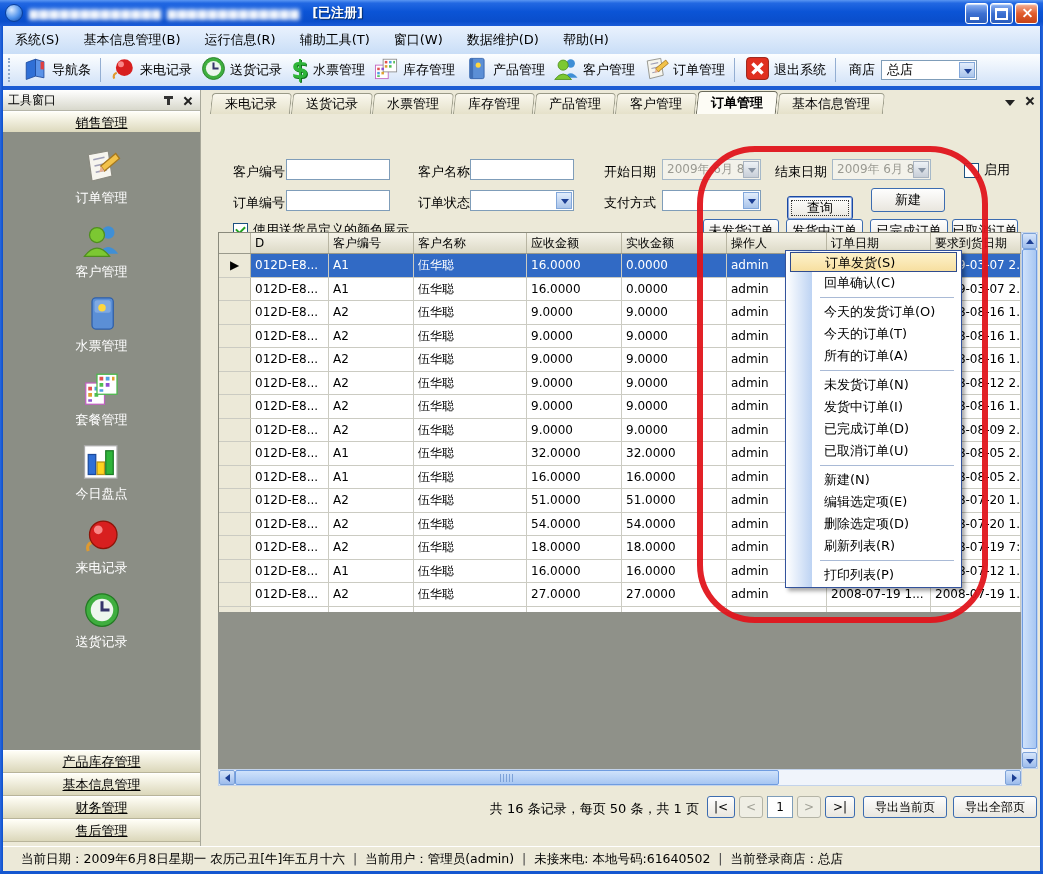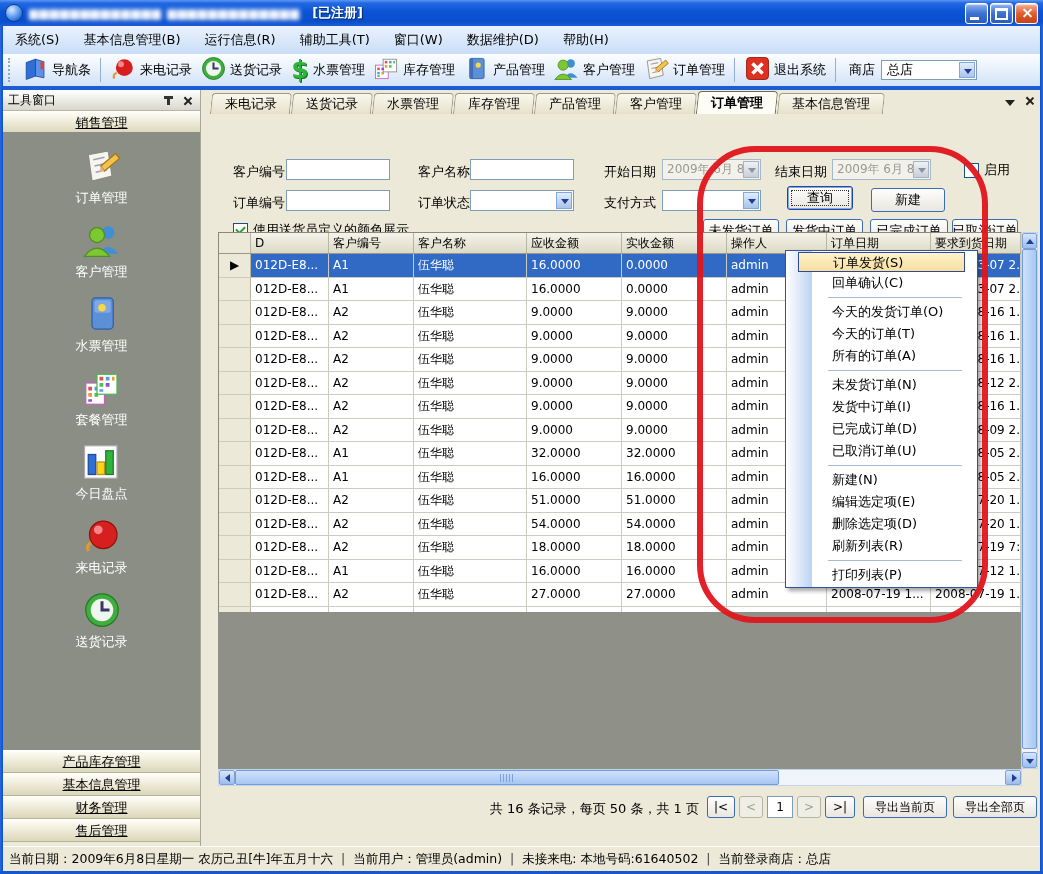--- a/index.html
+++ b/index.html
@@ -121,25 +121,25 @@
   .pager{position:absolute;left:0;top:700px;width:839px;height:34px;}
   .pg-summary{position:absolute;right:341px;top:10px;white-space:nowrap;}
   .pbtn{position:absolute;top:6px;height:22px;border:1px solid #3c6cb0;border-radius:3px;box-sizing:border-box;
     background:linear-gradient(180deg,#fefefe,#e9e6de);display:flex;align-items:center;justify-content:center;
     font-size:12px;cursor:pointer;white-space:nowrap;}
   .pbtn.dis{border-color:#b4b4a6;color:#a0a096;background:#efeee4;cursor:default;}
   .pg-box{position:absolute;top:6px;height:22px;width:26px;border:1px solid #7f9db9;background:#fff;box-sizing:border-box;
     text-align:center;font:12px "DejaVu Sans",sans-serif;line-height:20px;}
   
   .statusbar{position:absolute;left:3px;top:846px;width:1037px;height:25px;background:#ece9d8;border-top:1px solid #fff;
-    display:flex;align-items:center;padding-left:6px;box-sizing:border-box;font-size:12.5px;white-space:nowrap;overflow:hidden;}
+    display:flex;align-items:center;padding-left:18px;box-sizing:border-box;font-size:12.5px;white-space:nowrap;overflow:hidden;}
   .sb-seg+.sb-seg::before{content:"|";margin:0 8px;color:#444;}
   
   .ctxmenu{position:absolute;left:785px;top:250px;width:167px;background:#fff;border:1px solid #33539c;
-    box-shadow:3px 3px 4px rgba(0,0,0,.35);z-index:40;padding:1px 12px;}
+    box-shadow:3px 3px 4px rgba(0,0,0,.35);z-index:40;padding:1px 4px;}
   .ctxmenu::before{content:"";position:absolute;left:0;top:0;bottom:0;width:26px;
     background:linear-gradient(90deg,#ffffff,#bdd3f3);}
   .cm-item{position:relative;height:22px;line-height:22px;padding-left:34px;font-size:13px;white-space:nowrap;cursor:pointer;}
   .cm-item.hl{background:linear-gradient(180deg,#fdf2cb,#f7dfa0);border:1px solid #2f4b8e;height:20px;line-height:20px;box-sizing:border-box;}
   .cm-sep{height:1px;background:#a9bad6;margin:3px 3px 3px 30px;position:relative;}
   
   .red-circle{position:absolute;left:697px;top:146px;width:291px;height:477px;border:6px solid #e0151c;
     border-radius:58px;box-sizing:border-box;z-index:60;pointer-events:none;opacity:.95;}
   .dollar-ic{font-weight:bold;font-size:25px;color:#2fb53a;text-shadow:1px 1px 0 #0d6d18;line-height:26px;width:20px;text-align:center;}
 </style>
@@ -423,21 +423,21 @@
       <span class="flabel" style="left:32px;top:80px">订单编号</span>
       <input class="txt" style="left: 85px; top: 76px;" value="">
       <span class="flabel" style="left:217px;top:80px">订单状态</span>
       <div class="scombo" style="left:269px;top:76px;width:104px">
         <div class="combo-btn"></div>
       </div>
       <span class="flabel" style="left:403px;top:80px">支付方式</span>
       <div class="scombo" style="left:461px;top:76px;width:99px">
         <div class="combo-btn"></div>
       </div>
-      <div class="btn focus" style="left:586px;top:72px;width:66px">
+      <div class="btn focus" style="left:586px;top:82px;width:66px">
         <span>查询</span>
       </div>
       <div class="btn" style="left:670px;top:74px;width:74px">
         <span>新建</span>
       </div>
 
       <div class="cbrow" style="left:32px;top:107px">
         <span class="cb checked"></span>
         <span>使用送货员定义的颜色展示</span>
       </div>

